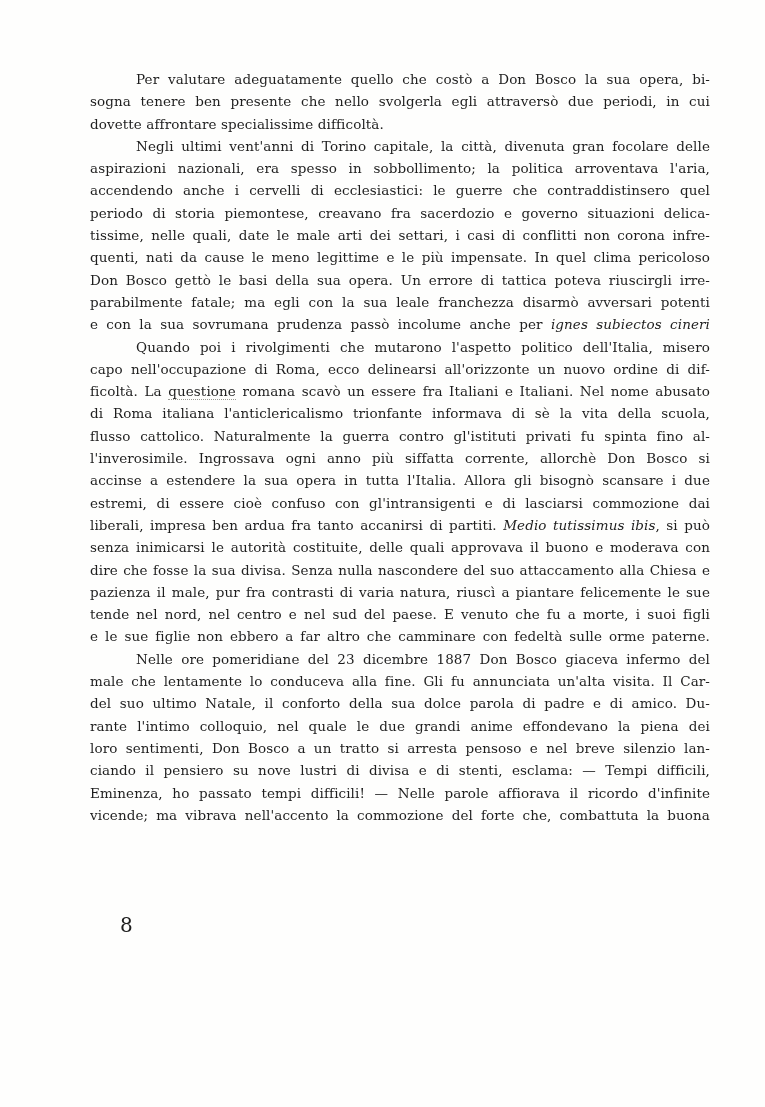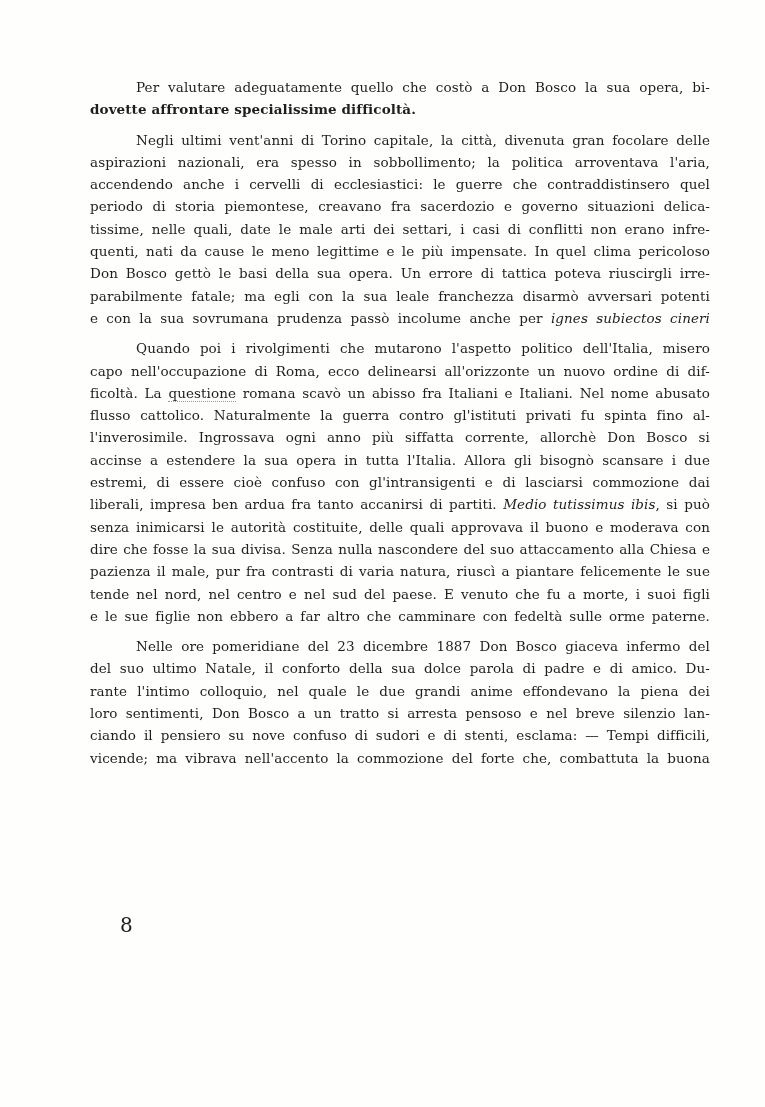--- a/index.html
+++ b/index.html
@@ -31,26 +31,24 @@
     line-height: 22.3px;
     font-size: 13.5px;
     letter-spacing: 0.1px;
     text-align: justify;
     text-align-last: justify;
     overflow: hidden;
     white-space: normal;
   }
   .line.indent {
     padding-left: 46px;
-    margin-top: 8px;
   }
   .line.short {
     text-align: left;
     text-align-last: left;
-    font-weight: bold;
   }
   .line i {
     font-style: italic;
   }
   .pencil-underline {
     border-bottom: 1px dotted #9a9a94;
   }
   .page-number {
     position: absolute;
     left: 120px;
@@ -60,51 +58,55 @@
     color: #1e1e1e;
   }
 </style>
 </head>
 <body>
 
 <div class="page">
   <div class="textblock">
       <div class="para">
         <div class="line indent"><span>Per valutare adeguatamente quello che costò a Don Bosco la sua opera, bi-</span></div>
+        <div class="line"><span>sogna tenere ben presente che nello svolgerla egli attraversò due periodi, in cui</span></div>
         <div class="line short"><span>dovette affrontare specialissime difficoltà.</span></div>
       </div>
       <div class="para">
         <div class="line indent"><span>Negli ultimi vent'anni di Torino capitale, la città, divenuta gran focolare delle</span></div>
         <div class="line"><span>aspirazioni nazionali, era spesso in sobbollimento; la politica arroventava l'aria,</span></div>
         <div class="line"><span>accendendo anche i cervelli di ecclesiastici: le guerre che contraddistinsero quel</span></div>
         <div class="line"><span>periodo di storia piemontese, creavano fra sacerdozio e governo situazioni delica-</span></div>
-        <div class="line"><span>tissime, nelle quali, date le male arti dei settari, i casi di conflitti non erano infre-</span></div>
+        <div class="line"><span>tissime, nelle quali, date le male arti dei settari, i casi di conflitti non corona infre-</span></div>
         <div class="line"><span>quenti, nati da cause le meno legittime e le più impensate. In quel clima pericoloso</span></div>
         <div class="line"><span>Don Bosco gettò le basi della sua opera. Un errore di tattica poteva riuscirgli irre-</span></div>
         <div class="line"><span>parabilmente fatale; ma egli con la sua leale franchezza disarmò avversari potenti</span></div>
         <div class="line"><span>e con la sua sovrumana prudenza passò incolume anche per </span><i>ignes subiectos cineri doloso</i></div>
       </div>
       <div class="para">
         <div class="line indent"><span>Quando poi i rivolgimenti che mutarono l'aspetto politico dell'Italia, misero</span></div>
         <div class="line"><span>capo nell'occupazione di Roma, ecco delinearsi all'orizzonte un nuovo ordine di dif-</span></div>
-        <div class="line"><span>ficoltà. La </span><span class="pencil-underline">questione</span><span> romana scavò un abisso fra Italiani e Italiani. Nel nome abusato</span></div>
+        <div class="line"><span>ficoltà. La </span><span class="pencil-underline">questione</span><span> romana scavò un essere fra Italiani e Italiani. Nel nome abusato</span></div>
+        <div class="line"><span>di Roma italiana l'anticlericalismo trionfante informava di sè la vita della scuola,</span></div>
         <div class="line"><span>flusso cattolico. Naturalmente la guerra contro gl'istituti privati fu spinta fino al-</span></div>
         <div class="line"><span>l'inverosimile. Ingrossava ogni anno più siffatta corrente, allorchè Don Bosco si</span></div>
         <div class="line"><span>accinse a estendere la sua opera in tutta l'Italia. Allora gli bisognò scansare i due</span></div>
         <div class="line"><span>estremi, di essere cioè confuso con gl'intransigenti e di lasciarsi commozione dai</span></div>
         <div class="line"><span>liberali, impresa ben ardua fra tanto accanirsi di partiti. </span><i>Medio tutissimus ibis</i><span>, si può</span></div>
         <div class="line"><span>senza inimicarsi le autorità costituite, delle quali approvava il buono e moderava con</span></div>
         <div class="line"><span>dire che fosse la sua divisa. Senza nulla nascondere del suo attaccamento alla Chiesa e</span></div>
         <div class="line"><span>pazienza il male, pur fra contrasti di varia natura, riuscì a piantare felicemente le sue</span></div>
         <div class="line"><span>tende nel nord, nel centro e nel sud del paese. E venuto che fu a morte, i suoi figli</span></div>
         <div class="line"><span>e le sue figlie non ebbero a far altro che camminare con fedeltà sulle orme paterne.</span></div>
       </div>
       <div class="para">
         <div class="line indent"><span>Nelle ore pomeridiane del 23 dicembre 1887 Don Bosco giaceva infermo del</span></div>
+        <div class="line"><span>male che lentamente lo conduceva alla fine. Gli fu annunciata un'alta visita. Il Car-</span></div>
         <div class="line"><span>del suo ultimo Natale, il conforto della sua dolce parola di padre e di amico. Du-</span></div>
         <div class="line"><span>rante l'intimo colloquio, nel quale le due grandi anime effondevano la piena dei</span></div>
         <div class="line"><span>loro sentimenti, Don Bosco a un tratto si arresta pensoso e nel breve silenzio lan-</span></div>
-        <div class="line"><span>ciando il pensiero su nove confuso di sudori e di stenti, esclama: — Tempi difficili,</span></div>
+        <div class="line"><span>ciando il pensiero su nove lustri di divisa e di stenti, esclama: — Tempi difficili,</span></div>
+        <div class="line"><span>Eminenza, ho passato tempi difficili! — Nelle parole affiorava il ricordo d'infinite</span></div>
         <div class="line"><span>vicende; ma vibrava nell'accento la commozione del forte che, combattuta la buona</span></div>
       </div>
     </div>
   <div class="page-number">8</div>
 </div>
 
 </body></html>

